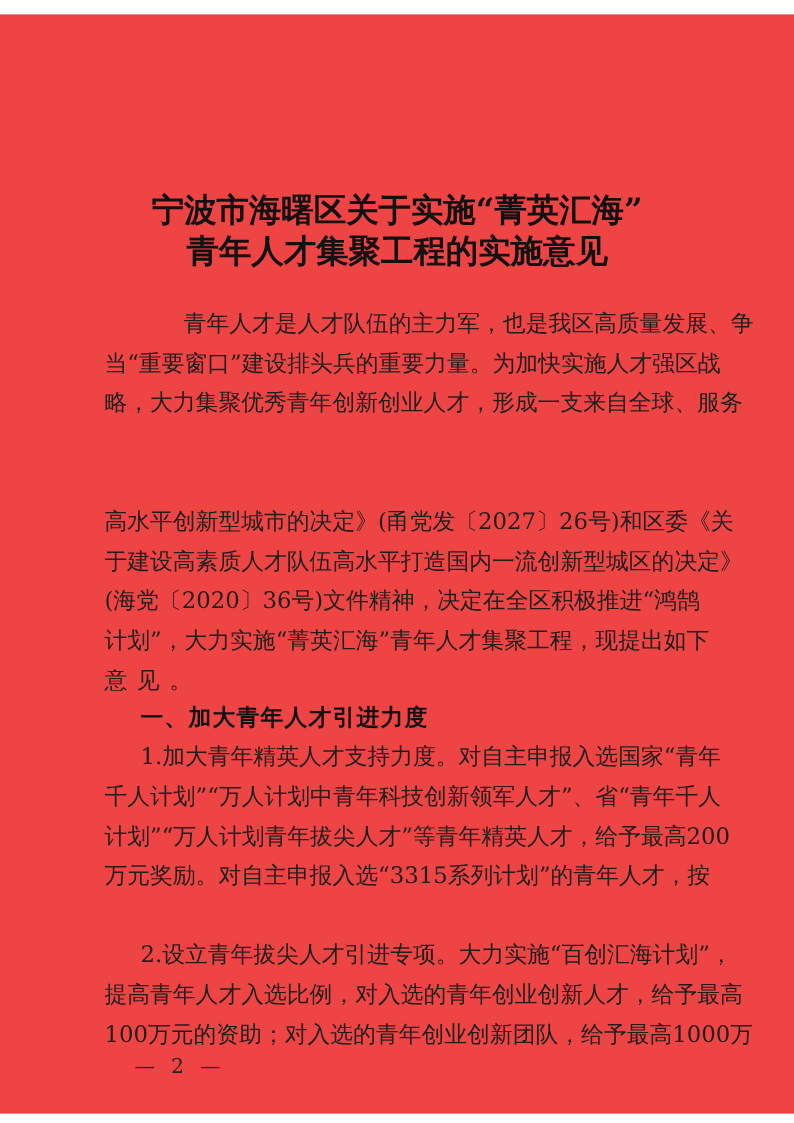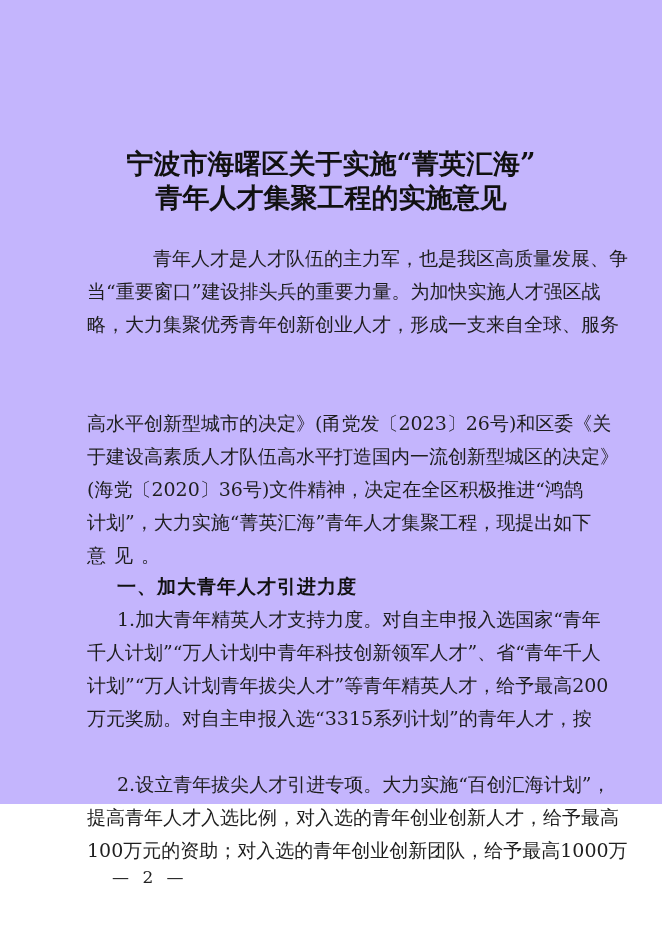--- a/index.html
+++ b/index.html
@@ -10,24 +10,24 @@
     body {
       width: 662px;
       height: 936px;
       position: relative;
       overflow: hidden;
       color: #1a1a1a;
     }
     .page {
       position: absolute;
       left: 0;
-      top: 0;
+      top: 12px;
       width: 662px;
-      height: 804px;
-      background: #c4b5fd;
+      height: 916px;
+      background: #ef4444;
     }
     .title {
       position: absolute;
       left: 0;
       width: 662px;
       text-align: center;
       font-family: "DejaVu Serif", "Liberation Serif", serif;
       font-weight: bold;
       font-size: 27px;
       line-height: 34px;
@@ -81,21 +81,21 @@
 <body>
 
 <div class="page">
 
   <div class="title l1">宁波市海曙区关于实施“菁英汇海”</div>
   <div class="title l2">青年人才集聚工程的实施意见</div>
 
   <div class="line indent" style="top:245px;margin-left:36px;">青年人才是人才队伍的主力军，也是我区高质量发展、争</div>
   <div class="line" style="top:278px;">当“重要窗口”建设排头兵的重要力量。为加快实施人才强区战</div>
   <div class="line" style="top:311px;">略，大力集聚优秀青年创新创业人才，形成一支来自全球、服务</div>
-  <div class="line" style="top:410px;">高水平创新型城市的决定》(甬党发〔2023〕26号)和区委《关</div>
+  <div class="line" style="top:410px;">高水平创新型城市的决定》(甬党发〔2027〕26号)和区委《关</div>
   <div class="line" style="top:443px;">于建设高素质人才队伍高水平打造国内一流创新型城区的决定》</div>
   <div class="line" style="top:476px;">(海党〔2020〕36号)文件精神，决定在全区积极推进“鸿鹄</div>
   <div class="line last" style="top:542px;">意见。</div>
   <div class="line" style="top:509px;">计划”，大力实施“菁英汇海”青年人才集聚工程，现提出如下</div>
 
   <div class="heading" style="top:573px;">一、加大青年人才引进力度</div>
 
   <div class="line indent" style="top:606px;">1.加大青年精英人才支持力度。对自主申报入选国家“青年</div>
   <div class="line" style="top:639px;">千人计划”“万人计划中青年科技创新领军人才”、省“青年千人</div>
   <div class="line" style="top:672px;">计划”“万人计划青年拔尖人才”等青年精英人才，给予最高200</div>

